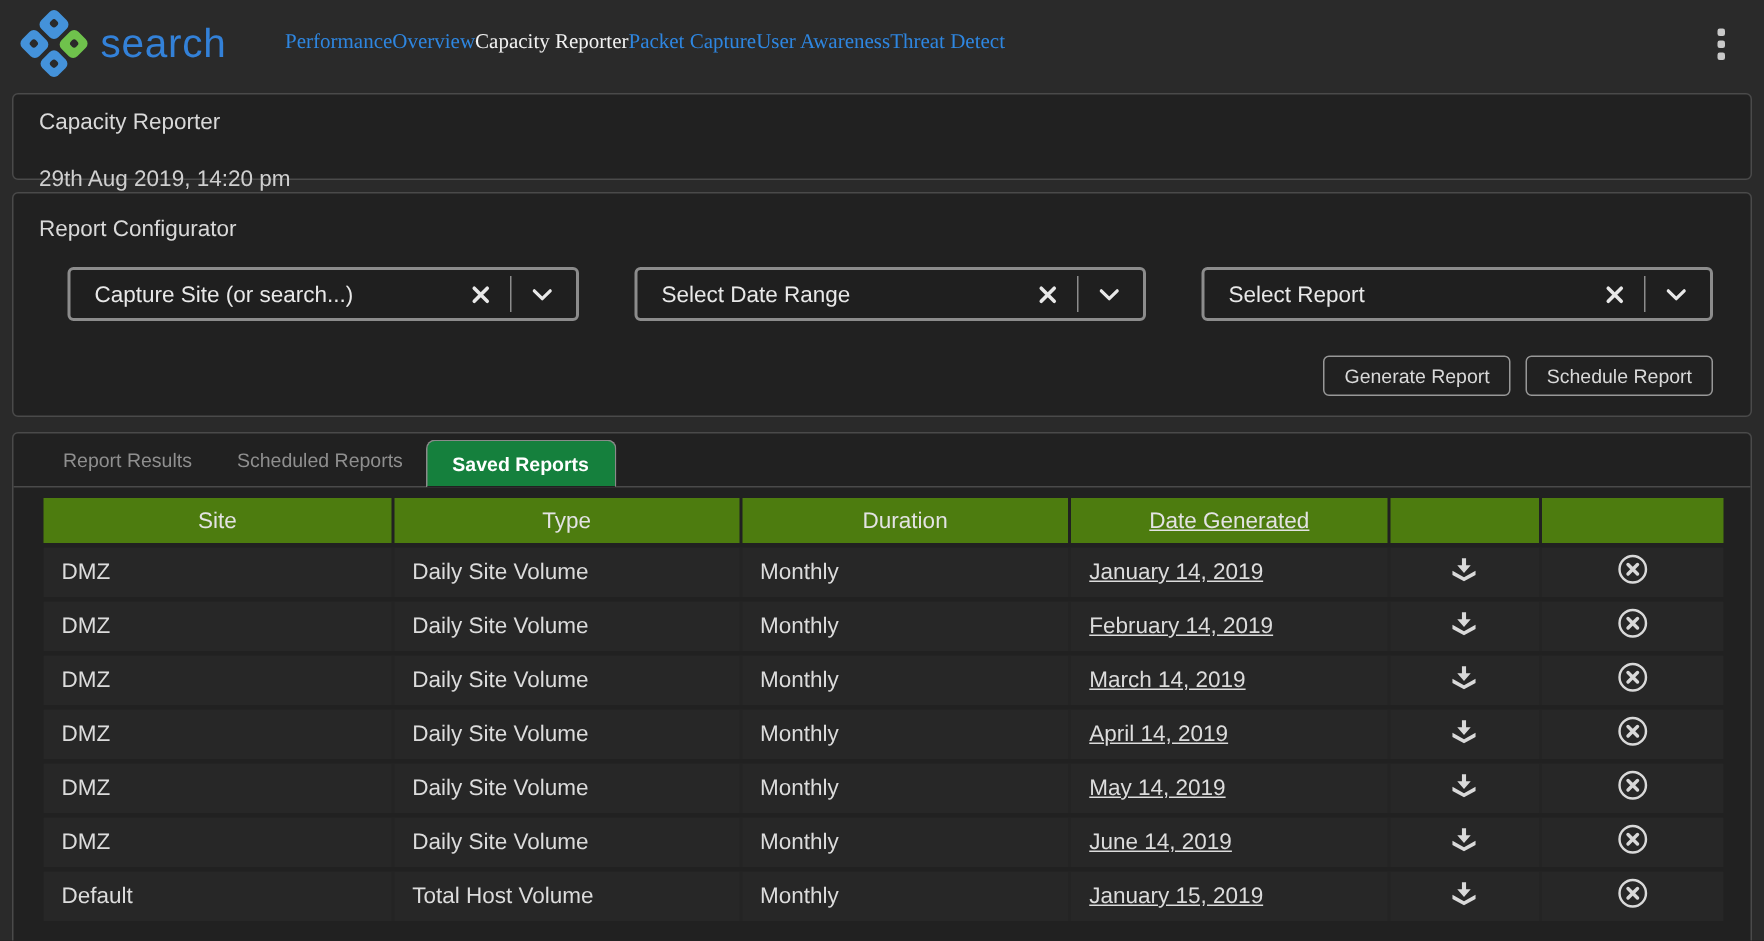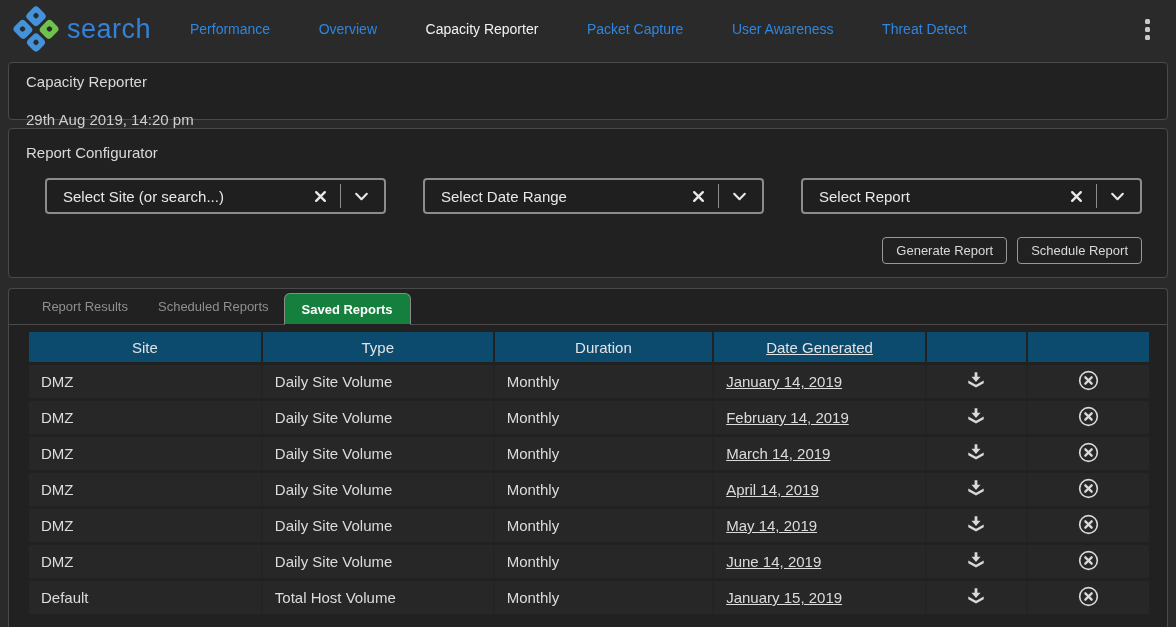--- a/index.html
+++ b/index.html
@@ -21,21 +21,21 @@
   }
   .lobe { border-radius:4px; position:relative; }
   .lobe.blue  { background:#4492da; }
   .lobe.green { background:#6fc24c; }
   .lobe::after {
     content:""; position:absolute; left:34%; top:34%; width:32%; height:32%;
     background:#2a2a2a; border-radius:2px;
   }
   .logo-text { font-size:27px; color:#3381d8; letter-spacing:0.5px; }
 
-  .nav-items { flex:1; display:flex; justify-content:space-between; margin:0 170px 0 26px; }
+  .nav-items { flex:1; display:flex; justify-content:flex-start; margin:0 170px 0 26px;font-family:Liberation Serif, serif; }
   .nav-item { font-size:14px; color:#2e86e0; cursor:pointer; white-space:nowrap; }
   .nav-item.active { color:#f2f2f2; }
 
   .kebab { margin-left:auto; display:flex; flex-direction:column; gap:3px; padding:6px 8px; cursor:pointer; }
   .kebab span { width:5px; height:5px; background:#c9c9c9; border-radius:1.5px; }
 
   
   .panel { background:#212121; border:1px solid #4a4a4a; border-radius:4px; margin:0 8px; }
   .panel-header { height:58px; margin-top:4px; margin-bottom:8px; padding:9px 17px; }
   .panel-header .title { font-size:15px; color:#d9d9d9; line-height:20px; }
@@ -66,21 +66,21 @@
   .panel-results { height:340px; border-radius:4px 4px 0 0; border-bottom:none; }
   .tabstrip { display:flex; height:36px; padding-left:18px; border-bottom:1px solid #4a4a4a; }
   .tab { display:flex; align-items:center; padding:0 15px; font-size:13px; color:#8f8f8f; cursor:pointer; }
   .tab.active {
     color:#ffffff; font-weight:bold; background:#15803d;
     border:1px solid #8a8a8a; border-bottom:1px solid #212121;
     border-radius:6px 6px 0 0; margin-top:4px; margin-bottom:-1px; padding:0 17px;
   }
 
   .table { margin:7px 18px 0 20px; }
-  .thead { display:flex; height:30px; background:#0c4a6e; align-items:center; margin-bottom:3px; }
+  .thead { display:flex; height:30px; background:#4d7c0f; align-items:center; margin-bottom:3px; }
   .hcell { font-size:15px; color:#e3e3e3; text-align:center; height:100%;
            display:flex; align-items:center; justify-content:center; }
   .hcell + .hcell { border-left:2px solid #212121; }
   .trow { display:flex; height:33px; background:#272727; align-items:center; margin-bottom:3px; }
   .tcell { font-size:15px; color:#dcdcdc; padding-left:12px; height:100%;
            display:flex; align-items:center; white-space:nowrap; overflow:hidden; }
   .tcell + .tcell { border-left:2px solid #242424; }
   .c-site { width:20.7%; } .c-type { width:20.7%; } .c-dur { width:19.6%; }
   .c-date { width:19%;text-decoration:underline; }  .c-dl { width:9%; }   .c-del { width:11%; }
   .icon-cell { justify-content:center; padding-left:0; cursor:pointer; }
@@ -120,21 +120,21 @@
 <div class="panel panel-header">
   <div class="title">Capacity Reporter</div>
   <div class="subtitle">29th Aug 2019, 14:20 pm</div>
 </div>
 
 <div class="panel panel-config">
   <div class="config-title">Report Configurator</div>
 
   <div class="selects-row">
     <div class="select">
-      <span class="ph">Select Site (or search...)</span>
+      <span class="ph">Capture Site (or search...)</span>
       <span class="clear">
         <svg width="13" height="13" viewBox="0 0 12 12">
             <path d="M2 2 L10 10 M10 2 L2 10" stroke="#e8e8e8" stroke-width="2.2" stroke-linecap="round"></path>
           </svg>
       </span>
       <span class="vdiv"></span>
       <span class="chev">
         <svg width="17" height="17" viewBox="0 0 16 16">
             <path d="M3 5.5 L8 10.5 L13 5.5" fill="none" stroke="#e8e8e8" stroke-width="2" stroke-linecap="round" stroke-linejoin="round"></path>
           </svg>

